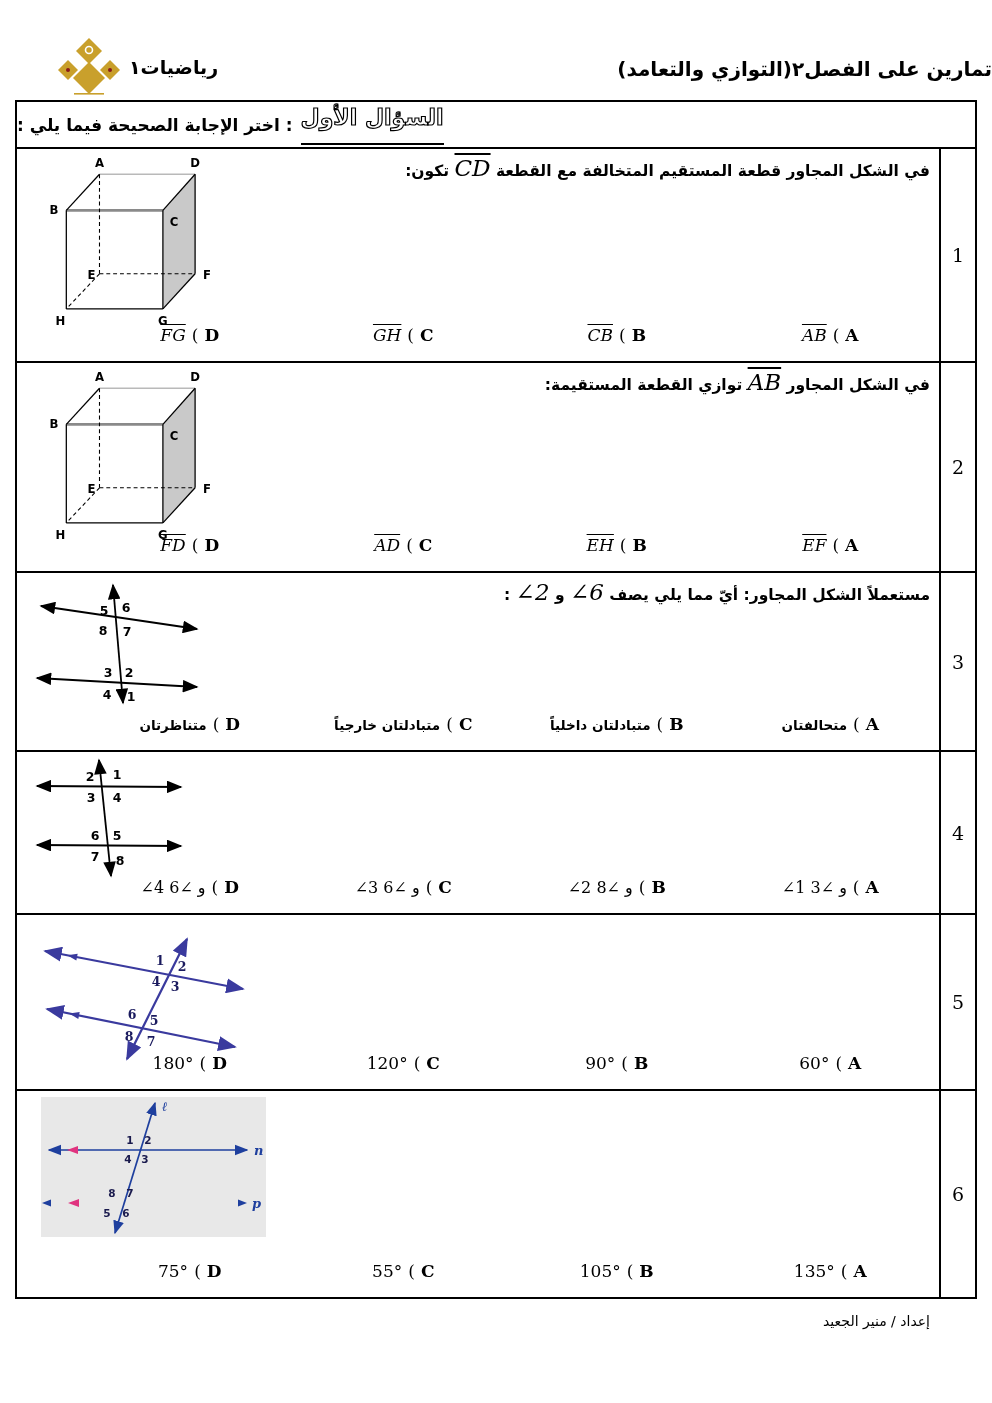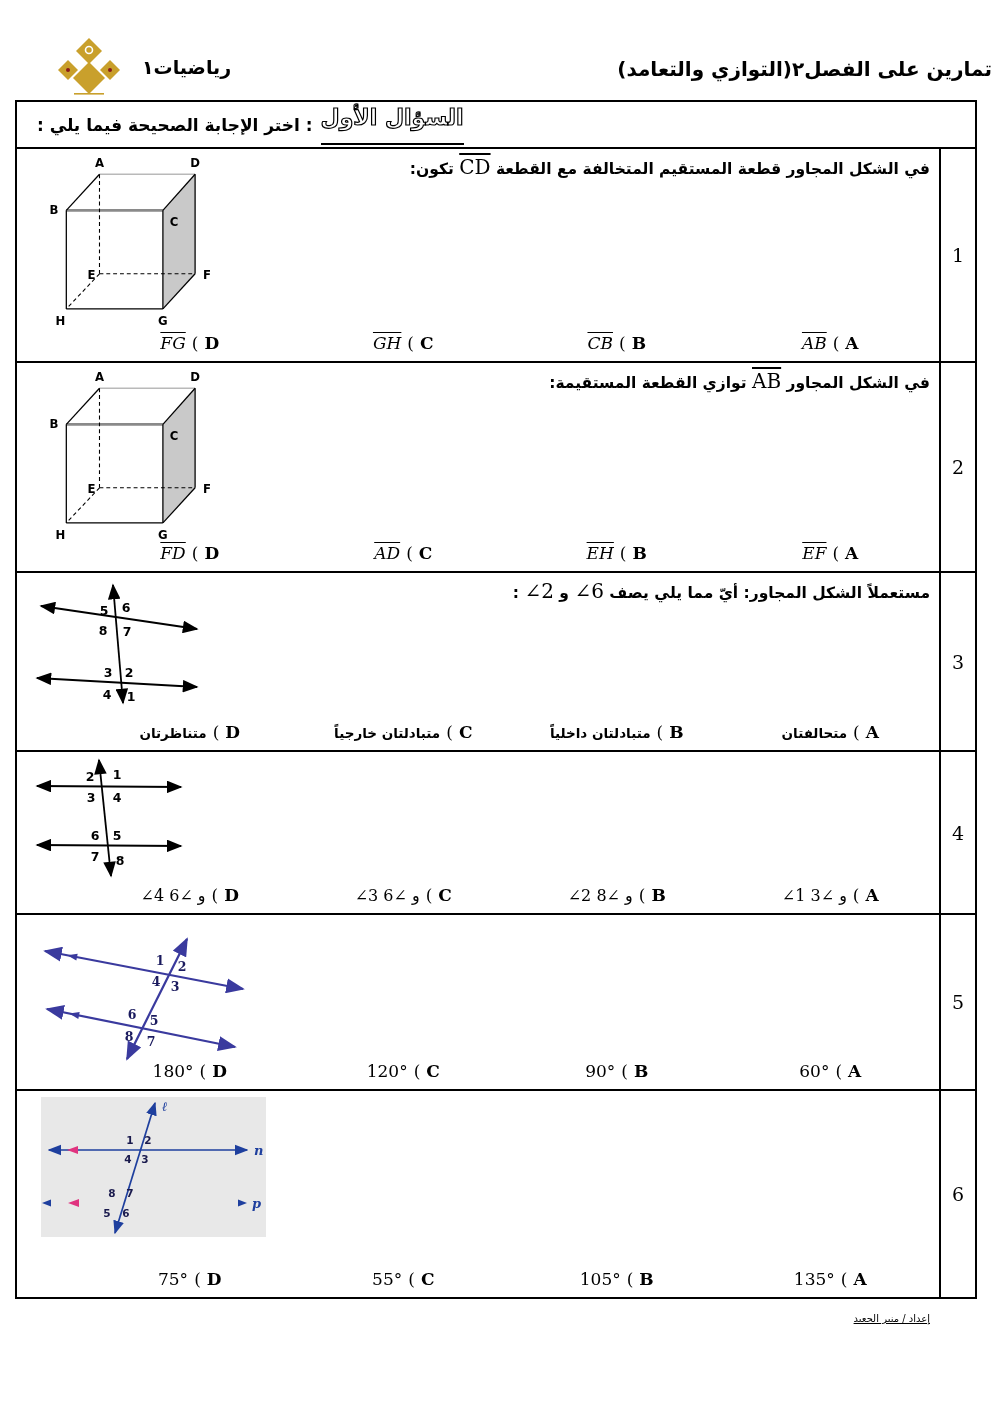--- a/index.html
+++ b/index.html
@@ -1,46 +1,46 @@
 <!DOCTYPE html>
 <html lang="ar"><head>
 <meta charset="utf-8">
 <style>
   html,body{margin:0;padding:0;background:#fff;}
   body{width:992px;height:1403px;position:relative;overflow:hidden;
        font-family:"DejaVu Sans",sans-serif;color:#000;}
 
   
-  .logo-wrap{position:absolute;left:52px;top:38px;display:flex;align-items:center;gap:14px;}
+  .logo-wrap{position:absolute;left:52px;top:38px;display:flex;align-items:center;gap:1px;}
   .logo-label{font-size:19px;font-weight:bold;direction:rtl;}
   .doc-title{position:absolute;top:57px;left:0;right:0;text-align:right;
              font-size:20px;font-weight:bold;direction:rtl;white-space:nowrap;}
 
   
   .sheet{position:absolute;top:100px;left:15px;width:958px;border:2px solid #000;background:#fff;}
   .sec-header{height:45px;display:flex;align-items:center;justify-content:flex-end;
               direction:rtl;padding-right:42px;white-space:nowrap;}
   .sec-title{font-size:22px;font-weight:900;color:#fff;-webkit-text-stroke:1.2px #000;
              border-bottom:2.5px solid #000;padding-bottom:13px;margin-left:8px;
              font-family:"DejaVu Sans",sans-serif;}
-  .sec-instr{font-size:17px;font-weight:bold;padding-left:20px;}
+  .sec-instr{font-size:17px;font-weight:bold;}
 
   .qrow{display:flex;border-top:2px solid #000;}
   .r1{height:212px}.r2{height:208px}.r3{height:177px}.r4{height:161px}.r5{height:174px}.r6{height:206px}
   .qcontent{flex:1;position:relative;}
   .numcol{width:34px;border-left:2px solid #000;display:flex;align-items:center;justify-content:center;
           font-family:"DejaVu Serif",serif;font-size:19px;}
 
   .qtext{position:absolute;top:6px;right:9px;direction:rtl;text-align:right;
          font-weight:bold;font-size:15.5px;white-space:nowrap;}
-  .qtext .math{font-family:"DejaVu Serif",serif;font-weight:normal;
-               font-size:20px;display:inline-block;}
+  .qtext .math{font-family:"DejaVu Serif",serif;font-style:italic;font-weight:normal;
+               font-size:23px;display:inline-block;}
   .qtext .math.ovl{text-decoration:overline;}
 
-  .opts{position:absolute;left:66px;right:2px;bottom:8px;display:flex;direction:ltr;}
+  .opts{position:absolute;left:66px;right:2px;bottom:16px;display:flex;direction:ltr;}
   .opt{flex:1;display:flex;justify-content:center;align-items:baseline;gap:6px;}
   .opt-paren,.opt-letter{font-family:"DejaVu Serif",serif;font-size:17px;}
   .opt-letter{font-weight:bold;}
   .val-ovl{font-family:"DejaVu Serif",serif;font-style:italic;font-size:17px;text-decoration:overline;}
   .val-deg{font-family:"DejaVu Serif",serif;font-size:17px;}
   .val-ang{font-family:"DejaVu Serif",serif;font-size:16px;direction:ltr;unicode-bidi:embed;text-align:right;}
   .val-ar{font-weight:bold;font-size:13.5px;direction:rtl;}
 
   .fig{position:absolute;}
   .fig-q12{left:22px;top:4px;}
@@ -48,21 +48,21 @@
   .fig-q4{left:12px;top:2px;}
   .fig-q5{left:18px;top:12px;}
   .fig-q6{left:24px;top:6px;}
 
   .vtx{font-family:"DejaVu Sans",sans-serif;font-size:12px;font-weight:bold;fill:#000;}
   .ang{font-family:"DejaVu Sans",sans-serif;font-size:12.5px;font-weight:bold;fill:#000;}
   .ang-nv{font-family:"DejaVu Serif",serif;font-size:12.5px;font-weight:bold;fill:#1a1a5e;}
   .ang-sm{font-family:"DejaVu Sans",sans-serif;font-size:10.5px;font-weight:bold;fill:#1a1a4d;}
   .lline{font-family:"DejaVu Serif",serif;font-size:13px;font-style:italic;font-weight:bold;fill:#1e3f9e;}
 
-  .page-footer{position:absolute;top:1313px;right:62px;direction:rtl;font-size:10px;text-decoration:underline;}
+  .page-footer{position:absolute;top:1313px;right:62px;direction:rtl;font-size:14px;}
 </style>
 </head>
 <body>
 
 <svg width="0" height="0" style="position:absolute" aria-hidden="true">
   <defs>
     <marker id="mk-b" viewBox="0 0 10 8" refX="9" refY="4" markerWidth="9" markerHeight="7" orient="auto-start-reverse">
       <path d="M0,0 L10,4 L0,8 z" fill="#000"></path>
     </marker>
     <marker id="mk-i" viewBox="0 0 10 8" refX="9" refY="4" markerWidth="8.5" markerHeight="7" orient="auto-start-reverse">

